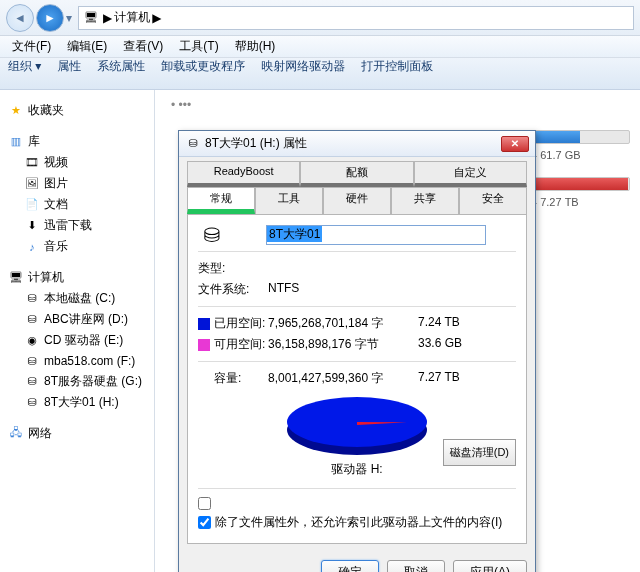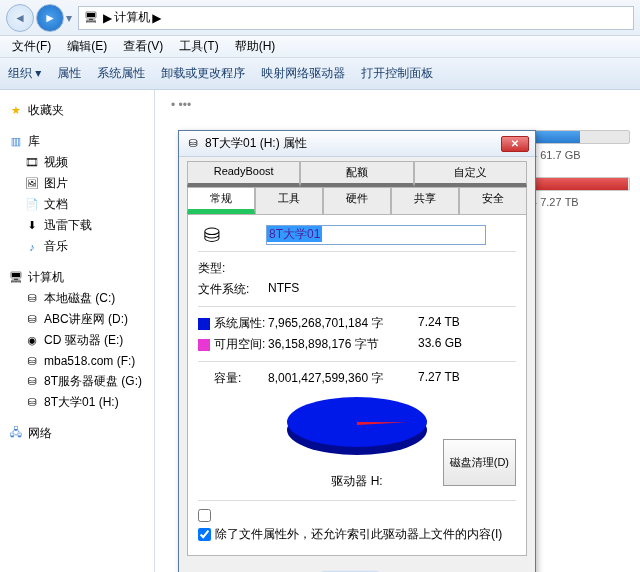--- a/index.html
+++ b/index.html
@@ -5,21 +5,21 @@
 *{box-sizing:border-box;margin:0;padding:0;font-family:"Microsoft YaHei","Segoe UI",Tahoma,sans-serif;font-size:12px}
 body{background:#fff;width:640px;height:572px;overflow:hidden;position:relative}
 
 .nav{height:36px;background:linear-gradient(#f3f7fc,#e6eef7);display:flex;align-items:center;padding:2px 6px;border-bottom:1px solid #cfd8e3}
 .navbtn{width:28px;height:28px;border-radius:50%;background:radial-gradient(#e9f2fb,#cfe2f6);border:1px solid #9cb7d6;display:flex;align-items:center;justify-content:center;margin-right:2px;color:#5a7aa0}
 .navfwd{background:radial-gradient(#4da2ef,#1b6dc5);color:#fff}
 .addr{flex:1;height:24px;border:1px solid #b8c6d8;background:#fff;margin-left:6px;display:flex;align-items:center;padding:0 4px}
 .addr .seg{padding:0 4px;display:flex;align-items:center;gap:2px}
 .menu{height:22px;background:linear-gradient(#f8fbfe,#e9f1fa);border-bottom:1px solid #d6dee8;display:flex;align-items:center;padding:0 4px}
 .menu span{padding:16px 8px}
-.toolbar{height:32px;background:linear-gradient(#eef4fb,#dce8f5);border-bottom:1px solid #c4d2e4;display:flex;align-items:center;padding:0 8px;gap:16px}
+.toolbar{height:32px;background:linear-gradient(#eef4fb,#dce8f5);border-bottom:1px solid #c4d2e4;display:flex;align-items:flex-start;padding:0 8px;gap:16px}
 .toolbar span{color:#1a3e6e}
 .main{display:flex;height:482px}
 .side{width:155px;border-right:1px solid #d6dee8;padding:6px 2px;overflow:hidden}
 .sgroup{margin:4px 0 10px}
 .sghead{display:flex;align-items:center;gap:4px;padding:2px 6px;font-weight:400}
 .sitem{display:flex;align-items:center;gap:4px;padding:2px 4px 2px 22px}
 .icn{width:16px;height:16px;display:inline-flex;align-items:center;justify-content:center;font-size:11px}
 .star{color:#f5b400}
 .blue{color:#3b82d8}
 .content{flex:1;position:relative;padding:6px}
@@ -33,33 +33,33 @@
 .dlgtitle{height:26px;background:linear-gradient(#fdfdfe,#e4ecf7);display:flex;align-items:center;padding:0 6px;border-bottom:1px solid #c4d2e4}
 .dlgtitle .t{flex:1;display:flex;align-items:center;gap:4px}
 .closebtn{width:28px;height:16px;background:linear-gradient(#e88,#c33);border:1px solid #a22;border-radius:2px;color:#fff;display:flex;align-items:center;justify-content:center;font-size:10px;font-weight:bold}
 .tabs{padding:4px 8px 0}
 .tabrow{display:flex}
 .tab{flex:1;text-align:center;padding:3px 0;background:#ececec;border:1px solid #b6b6b6;border-bottom:none;font-size:11px;cursor:pointer}
 .tab.active{background:#fff;border-bottom:5px solid #22c55e;position:relative;z-index:2}
 .tab.top{border-bottom:4px solid #737373}
 .tabbody{background:#fff;border:1px solid #b6b6b6;margin:0 8px 8px;padding:10px;position:relative;min-height:320px}
 .nameinp{width:220px;height:20px;border:1px solid #7ea6d8;background:#fff;margin-left:40px}
-.nameinp span{background:#3399ff;color:#4c1d95;padding:1px 2px}
+.nameinp span{background:#3399ff;color:#000000;padding:1px 2px}
 .row{display:flex;padding:2px 0;font-size:12px}
 .row .k{width:70px}
 .row .v{flex:1}
 hr.sep{border:none;border-top:1px solid #ddd;margin:6px 0}
 .sw{width:12px;height:12px;display:inline-block;margin-right:4px;vertical-align:middle}
 .swb{background:#0014d8}
 .swm{background:#e838d4}
-.cleanbtn{position:absolute;right:10px;top:224px;padding:15px 6px;background:linear-gradient(#fdfdfd,#e6e6e6);border:1px solid #9a9a9a;font-size:11px}
+.cleanbtn{position:absolute;right:10px;top:224px;padding:5px 6px;background:linear-gradient(#fdfdfd,#e6e6e6);border:1px solid #9a9a9a;font-size:11px}
 .pie{width:140px;height:60px;margin:8px auto 2px;position:relative}
 .ellipse{width:140px;height:50px;border-radius:50%;background:#0018e8;position:absolute;top:0;box-shadow:0 8px 0 #000a90}
 .slice{width:0;height:0;position:absolute;left:70px;top:25px;border-left:50px solid #e81830;border-top:2px solid transparent;border-bottom:1px solid transparent;transform:rotate(-2deg);transform-origin:left center}
-.drvlabel{text-align:center;font-size:12px;margin-top:16px}
+.drvlabel{text-align:center;font-size:12px;margin-top:4px}
 .chk{display:flex;align-items:center;gap:4px;padding:2px 0;font-size:12px}
 .btns{display:flex;justify-content:flex-end;gap:8px;padding:8px}
 .btn{padding:3px 16px;background:linear-gradient(#fdfdfd,#e6e6e6);border:1px solid #9a9a9a;border-radius:3px;font-size:12px}
 .btn.def{border:1px solid #3b82d8;box-shadow:0 0 2px #6ab0f5}
 .dots{color:#888;padding:2px 10px 4px}
 </style>
 </head>
 <body>
 
 <div class="nav">
@@ -208,21 +208,21 @@
     <hr class="sep">
     <div class="row">
         <div class="k">类型:</div>
       </div>
     <div class="row">
         <div class="k">文件系统:</div>
         <div class="v">NTFS</div>
       </div>
     <hr class="sep">
     <div class="row">
-        <div class="k"><span class="sw swb"></span><span>系统属性:</span></div>
+        <div class="k"><span class="sw swb"></span><span>已用空间:</span></div>
         <div class="v" style="width:150px;flex:none">7,965,268,701,184 字</div>
         <div>7.24 TB</div>
       </div>
     <div class="row">
         <div class="k"><span class="sw swm"></span><span>可用空间:</span></div>
         <div class="v" style="width:150px;flex:none">36,158,898,176 字节</div>
         <div>33.6 GB</div>
       </div>
     <hr class="sep">
     <div class="row">

